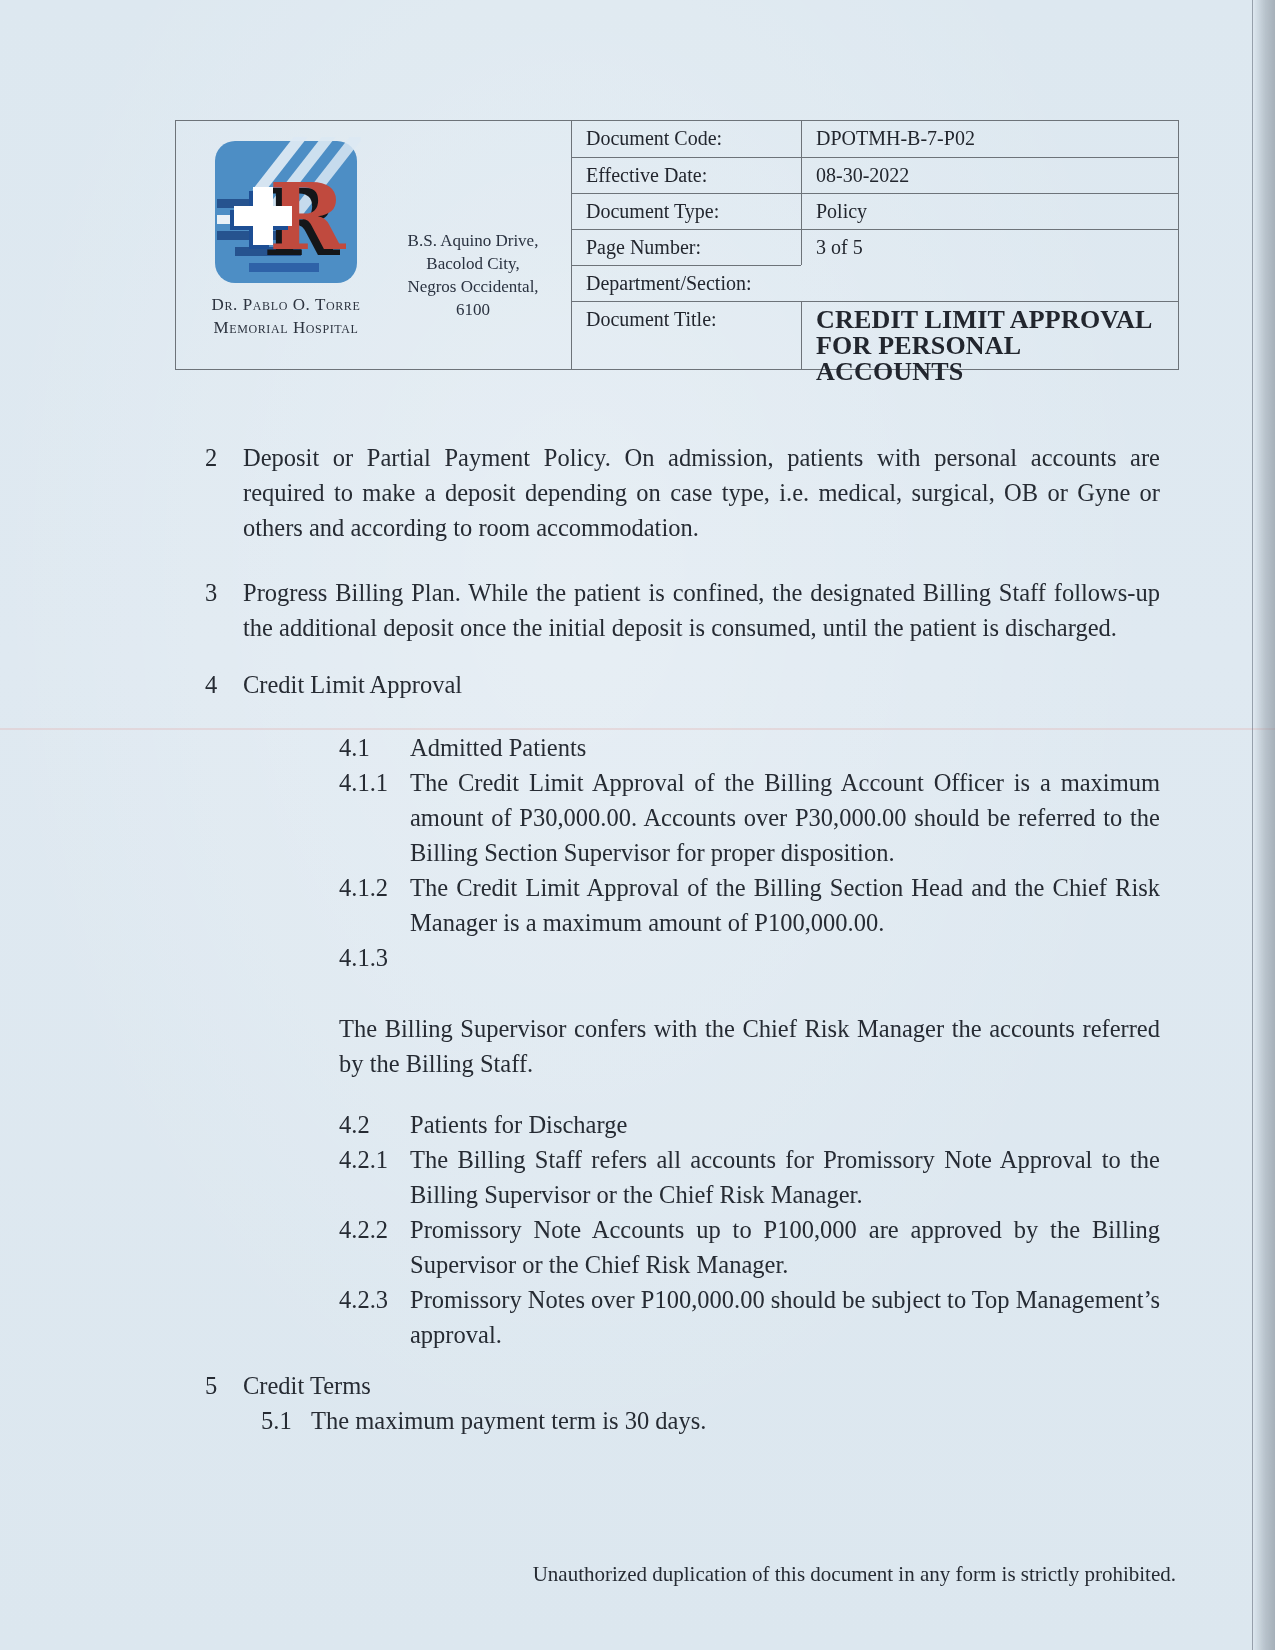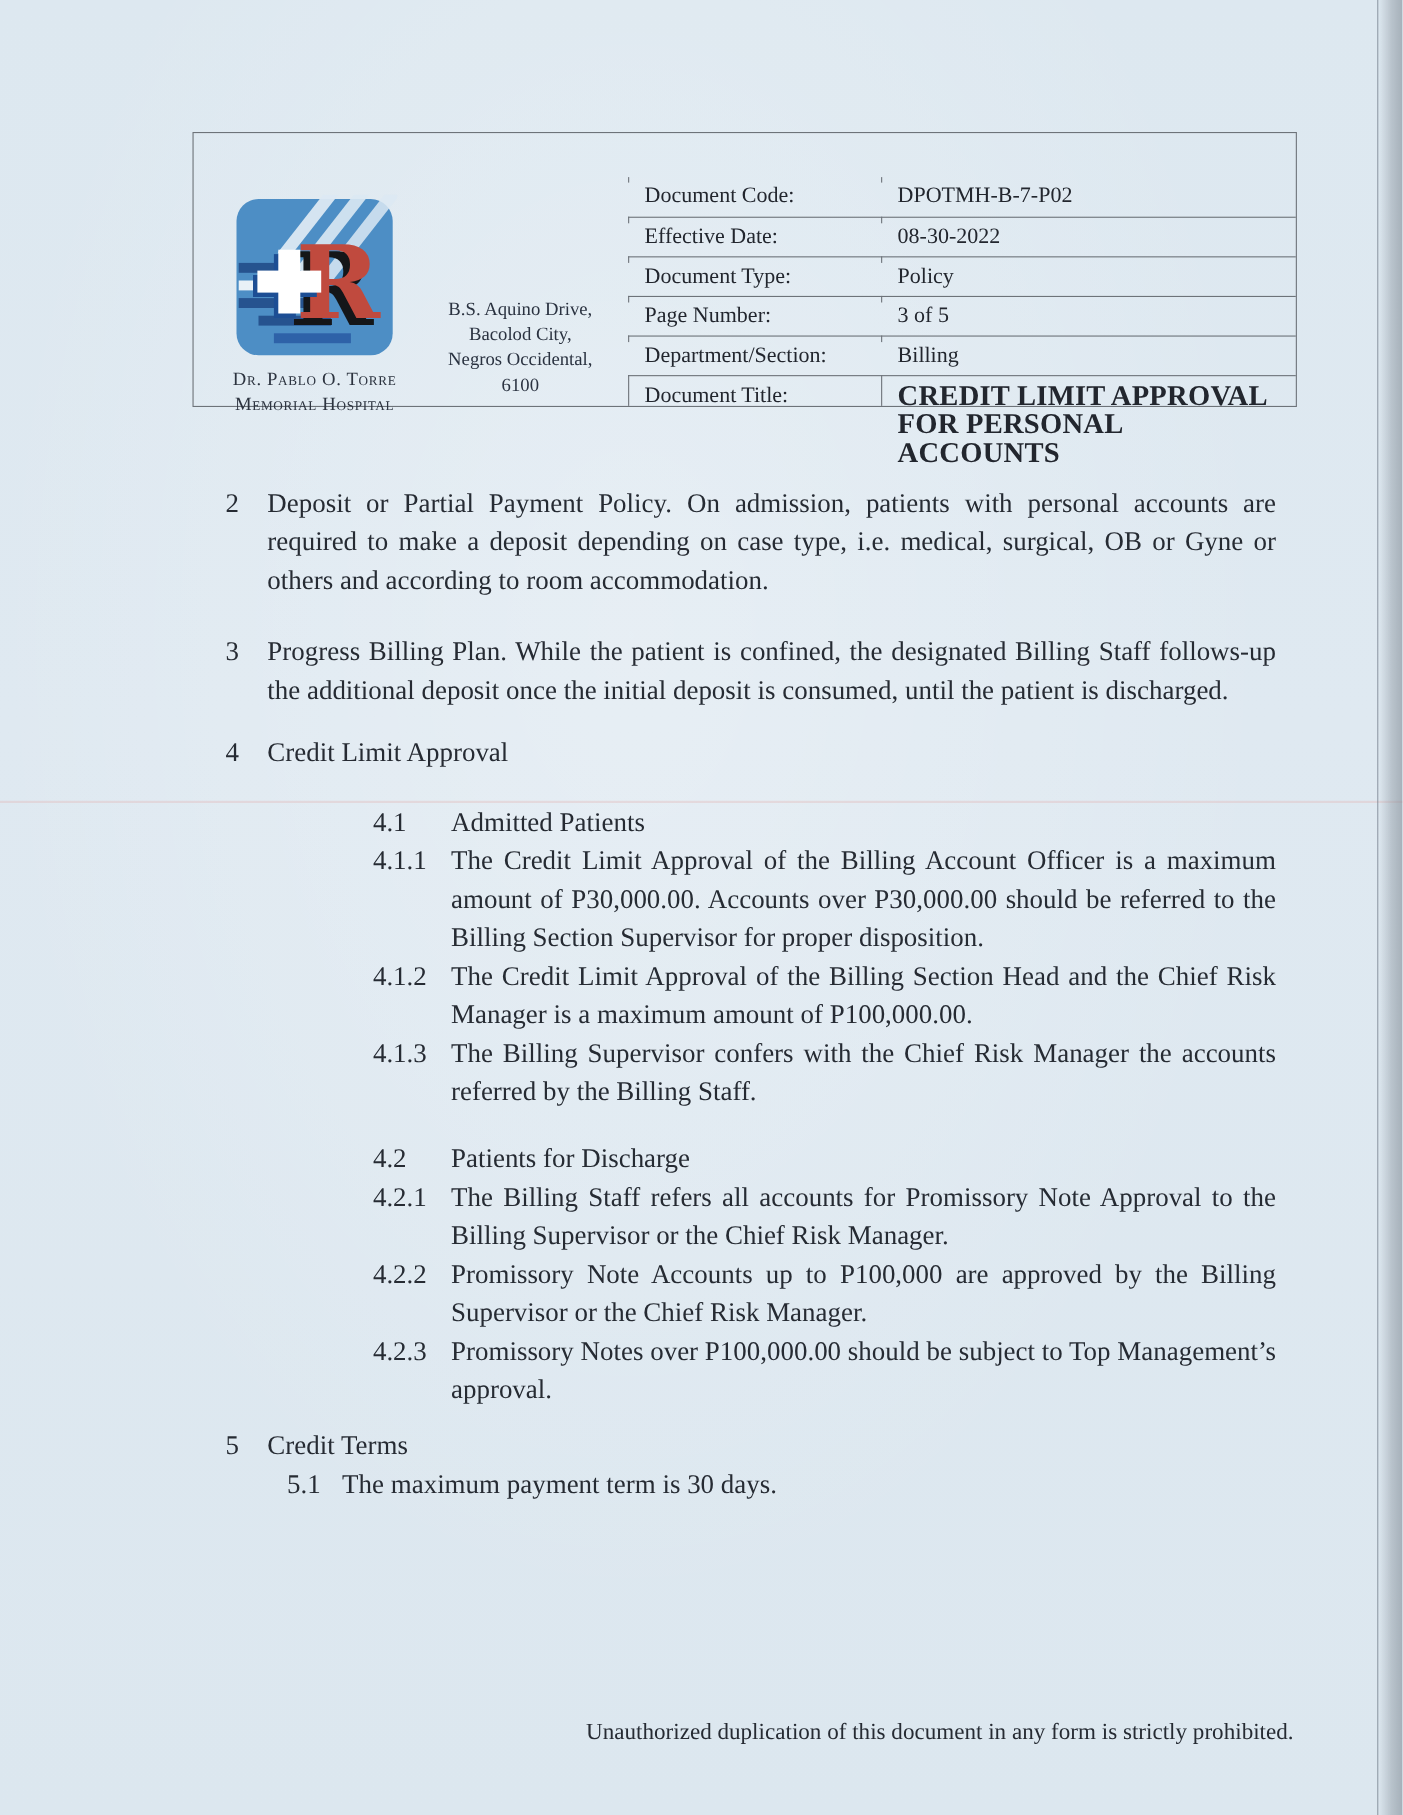--- a/index.html
+++ b/index.html
@@ -28,21 +28,21 @@
 
   
   .header-table{
     position:absolute;left:175px;top:120px;
     display:grid;
     grid-template-columns:395px 230px 377px;
     grid-template-rows:36px 36px 36px 36px 36px 68px;
     border:1px solid #6d7379;
     color:#22262e;
   }
-  .ht-cell{box-sizing:border-box;padding:5px 10px 0 14px;font-size:20px;line-height:24px;margin-top:40px;}
+  .ht-cell{box-sizing:border-box;padding:5px 10px 0 14px;font-size:20px;line-height:24px;}
   .ht-label{border-left:1px solid #6d7379;}
   .ht-value{border-left:1px solid #6d7379;}
   .ht-top{border-top:1px solid #6d7379;}
   .ht-title-value{font-weight:bold;font-size:26px;line-height:26px;letter-spacing:0.2px;}
   .logo-cell{grid-row:1/7;grid-column:1;position:relative;}
 
   .logo-block{position:absolute;left:20px;top:16px;width:180px;text-align:center;}
   .logo-svg{display:block;margin:0 auto;}
   .hospital-name{
     margin-top:6px;font-variant:small-caps;font-size:17px;line-height:23px;
@@ -63,21 +63,21 @@
   .item .txt{flex:1;text-align:justify;}
   .item.single .txt{text-align:left;}
   .item.lvl2{margin-left:134px;}
   .item.lvl2 .num{flex:0 0 71px;}
   .item.lvl5{margin-left:56px;}
   .item.lvl5 .num{flex:0 0 50px;}
 
   .mb-a{margin-bottom:30px;}   
   .mb-b{margin-bottom:22px;}   
   .mb-c{margin-bottom:28px;}   
-  .mb-d{margin-bottom:26px;}   
+  .mb-d{margin-bottom:26px;flex-direction:column;}   
   .mb-e{margin-bottom:16px;}   
 
   
   .footer-note{
     position:absolute;top:1562px;right:99px;
     font-size:21px;color:#262b33;
   }
 </style>
 </head>
 <body>
@@ -137,21 +137,20 @@
     <div class="ht-cell ht-label ht-top" style="grid-row:2">Effective Date:</div>
     <div class="ht-cell ht-value ht-top" style="grid-row:2">08-30-2022</div>
 
     <div class="ht-cell ht-label ht-top" style="grid-row:3">Document Type:</div>
     <div class="ht-cell ht-value ht-top" style="grid-row:3">Policy</div>
 
     <div class="ht-cell ht-label ht-top" style="grid-row:4">Page Number:</div>
     <div class="ht-cell ht-value ht-top" style="grid-row:4">3 of 5</div>
 
     <div class="ht-cell ht-label ht-top" style="grid-row:5">Department/Section:</div>
-    <div class="ht-cell ht-value ht-top" style="grid-row:5">Billing</div>
 
     <div class="ht-cell ht-label ht-top" style="grid-row:6">Document Title:</div>
     <div class="ht-cell ht-value ht-top ht-title-value" style="grid-row:6">CREDIT LIMIT APPROVAL FOR PERSONAL ACCOUNTS</div>
   </div>
 
   <div class="body-text">
 
     <div class="item mb-a">
       <span class="num">2</span>
       <div class="txt">Deposit or Partial Payment Policy. On admission, patients with personal accounts are required to make a deposit depending on case type, i.e. medical, surgical, OB or Gyne or others and according to room accommodation.</div>

